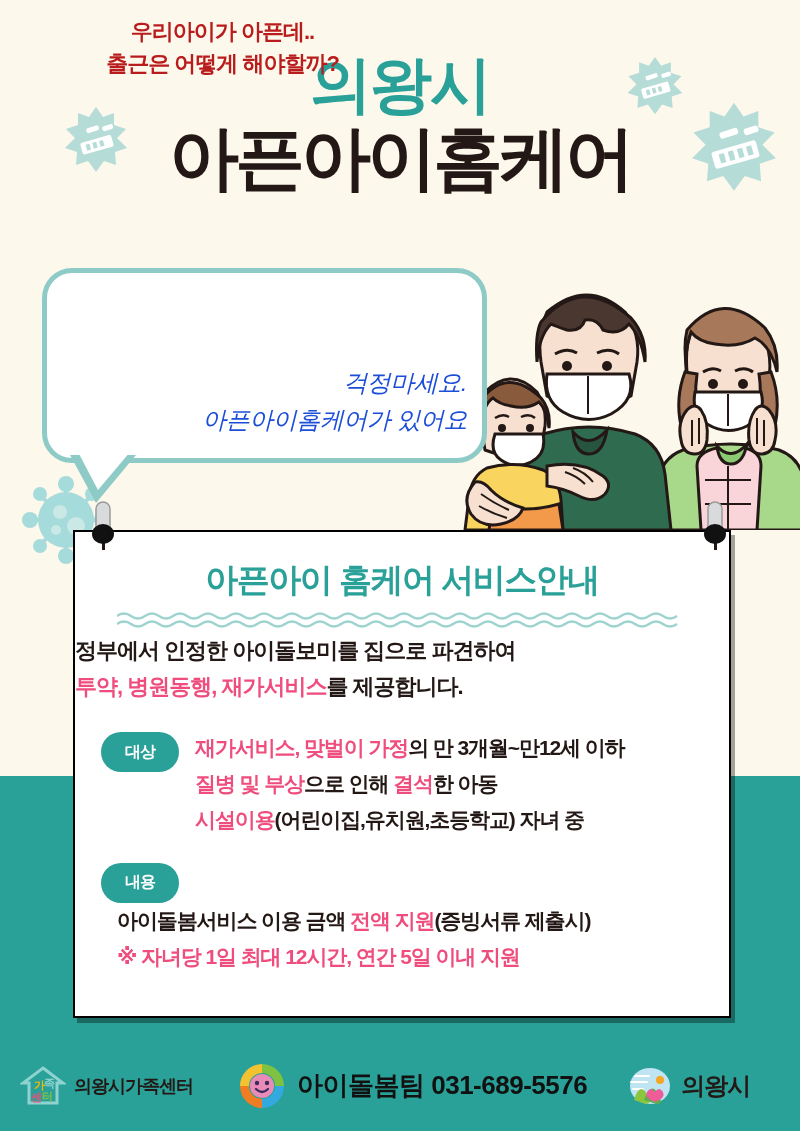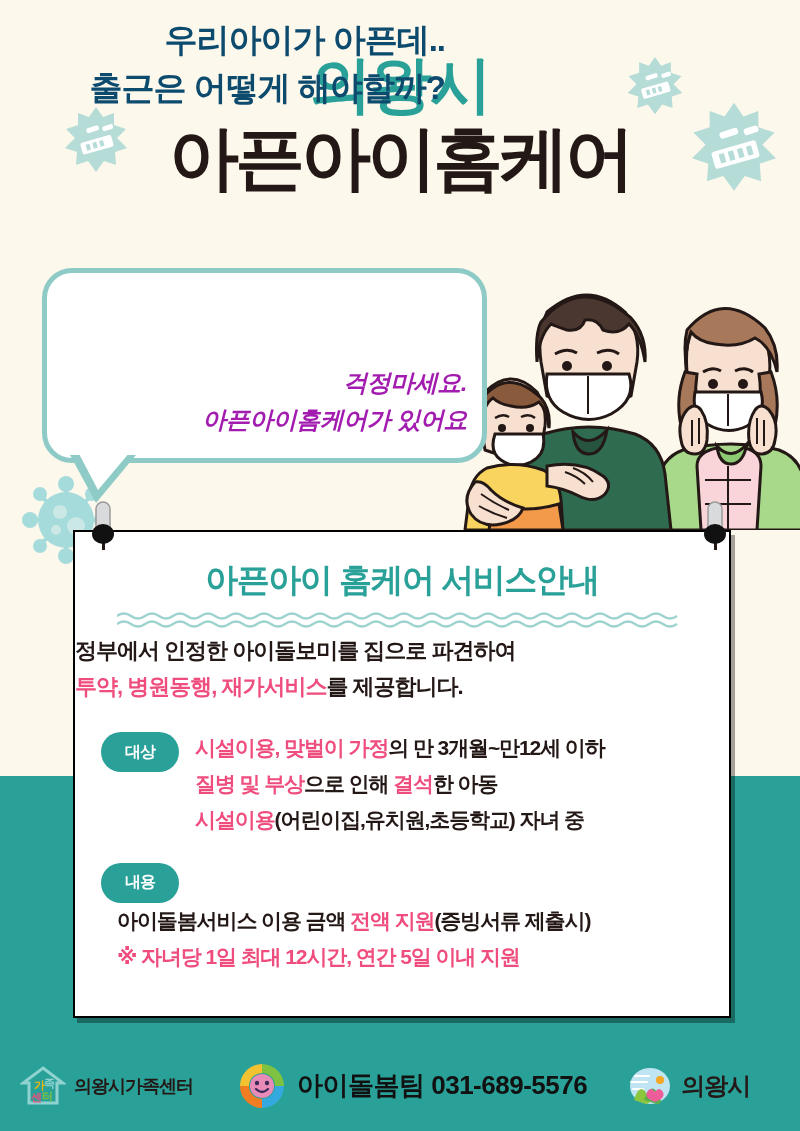--- a/index.html
+++ b/index.html
@@ -42,27 +42,27 @@
     border-right:40px solid transparent;
     border-top:48px solid #8fcbc6;
   }
   .bubble-tail-in{
     position:absolute;left:78px;top:452px;width:0;height:0;z-index:6;
     border-left:20px solid transparent;
     border-right:32px solid transparent;
     border-top:38px solid #ffffff;
   }
   .bubble-q{
-    position:absolute;left:0;top:16px;width:445px;text-align:right;
-    font-size:33px;font-weight:bold;color:#0c4a6e;line-height:1.45;
+    position:absolute;left:0;top:16px;width:445px;text-align:center;
+    font-size:22px;font-weight:bold;color:#b91c1c;line-height:1.45;
     letter-spacing:-1px;
   }
   .bubble-a{
     position:absolute;left:0;top:96px;width:425px;text-align:right;
-    font-size:24px;font-weight:bold;color:#a21caf;line-height:1.55;
+    font-size:24px;font-weight:normal;color:#1d4ed8;line-height:1.55;
     letter-spacing:-0.5px;font-style:italic;
   }
 
   
   .family{position:absolute;left:455px;top:268px;width:345px;height:262px;z-index:4;}
 
   
   .virus{position:absolute;left:14px;top:468px;z-index:4;}
 
   
@@ -287,21 +287,21 @@
       <div>정부에서 인정한 아이돌보미를 집으로 파견하여</div>
       <div>
         <span class="pink">투약, 병원동행, 재가서비스</span><span class="dark">를 제공합니다.</span>
       </div>
     </div>
 
     <div class="row first">
       <div class="badge">대상</div>
       <div class="row-lines">
         <div>
-          <span class="pink">시설이용, 맞벌이 가정</span><span class="dark">의 만 3개월~만12세 이하</span>
+          <span class="pink">재가서비스, 맞벌이 가정</span><span class="dark">의 만 3개월~만12세 이하</span>
         </div>
         <div>
           <span class="pink">질병 및 부상</span><span class="dark">으로 인해 </span><span class="pink">결석</span><span class="dark">한 아동</span>
         </div>
         <div>
           <span class="pink">시설이용</span><span class="dark">(어린이집,유치원,초등학교) 자녀 중</span>
         </div>
       </div>
     </div>
 

